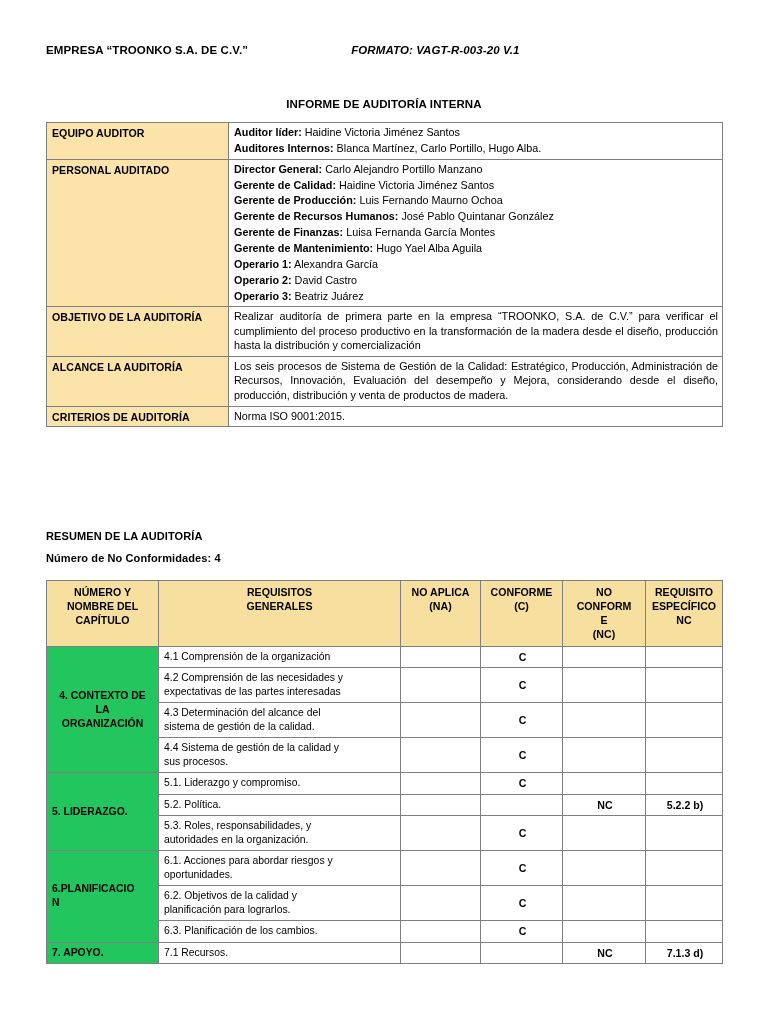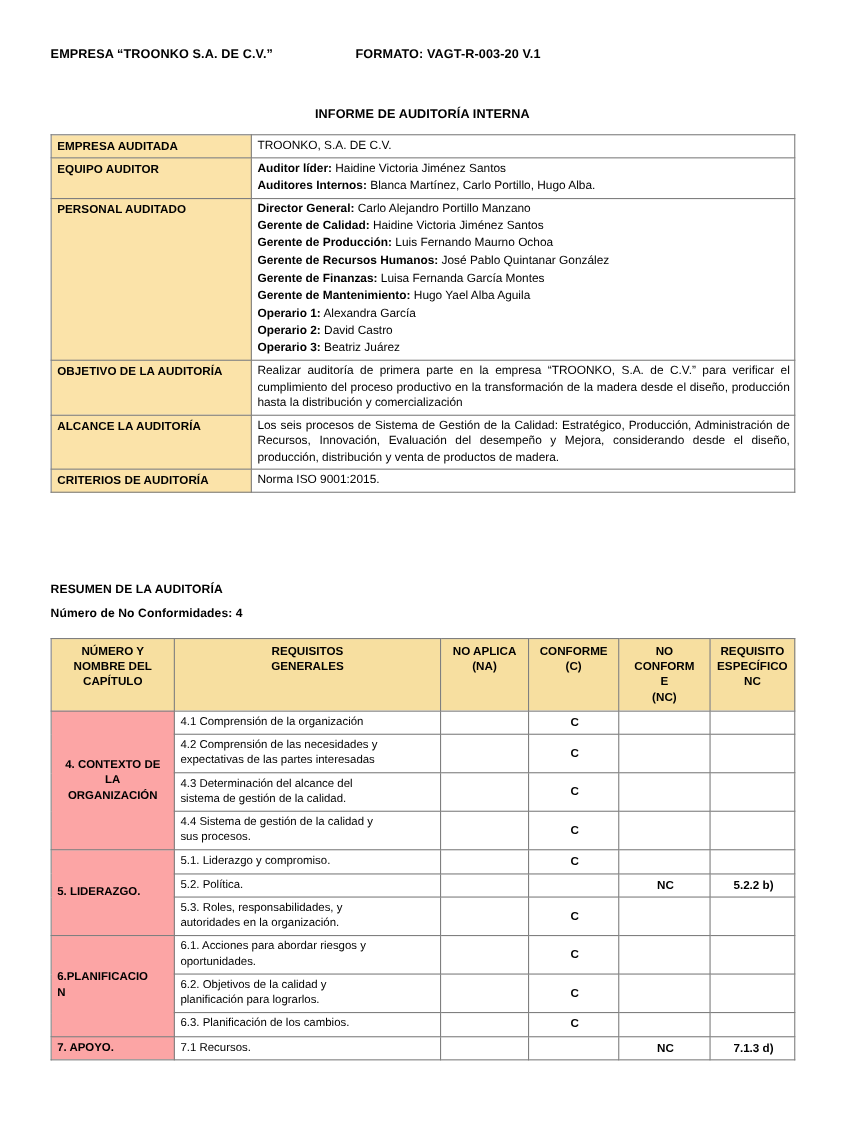--- a/index.html
+++ b/index.html
@@ -29,21 +29,21 @@
     top: 44px;
     left: 46px;
     width: 676px;
     display: flex;
     align-items: baseline;
     font-size: 11.5px;
     font-weight: bold;
     letter-spacing: 0.1px;
   }
   .doc-header .empresa { flex: 0 0 auto; }
-  .doc-header .formato { margin-left: 75px; }
+  .doc-header .formato { margin-left: 103px; font-style: italic; }
 
   .doc-title {
     position: absolute;
     top: 98px;
     left: 0;
     width: 768px;
     text-align: center;
     font-size: 11.5px;
     font-weight: bold;
     letter-spacing: 0.1px;
@@ -111,21 +111,21 @@
     padding: 5px 2px 4px 2px;
     line-height: 1.32;
   }
   .t2 td {
     background: #ffffff;
     font-size: 10.4px;
     line-height: 1.35;
     padding: 3px 3px 3px 5px;
   }
   .t2 td.chapter {
-    background: #fca5a5;
+    background: #22c55e;
     font-weight: bold;
     text-align: center;
     vertical-align: middle;
     font-size: 10.4px;
     padding: 3px 2px;
   }
   .t2 td.chapter.left { text-align: left; padding-left: 5px; }
   .t2 td.mark {
     text-align: center;
     vertical-align: middle;
@@ -157,26 +157,20 @@
   </div>
 
   <div class="doc-title">INFORME DE AUDITORÍA INTERNA</div>
 
   <table class="t1">
     <colgroup>
       <col style="width:182px">
       <col style="width:494px">
     </colgroup>
     <tbody id="t1-body">
-        <tr>
-          <td class="label">EMPRESA AUDITADA</td>
-          <td class="value">
-            <span class="line"><span>TROONKO, S.A. DE C.V.</span></span>
-          </td>
-        </tr>
         <tr>
           <td class="label">EQUIPO AUDITOR</td>
           <td class="value">
             <span class="line"><b>Auditor líder:</b><span> Haidine Victoria Jiménez Santos</span></span>
             <span class="line"><b>Auditores Internos:</b><span> Blanca Martínez, Carlo Portillo, Hugo Alba.</span></span>
           </td>
         </tr>
         <tr>
           <td class="label">PERSONAL AUDITADO</td>
           <td class="value">

